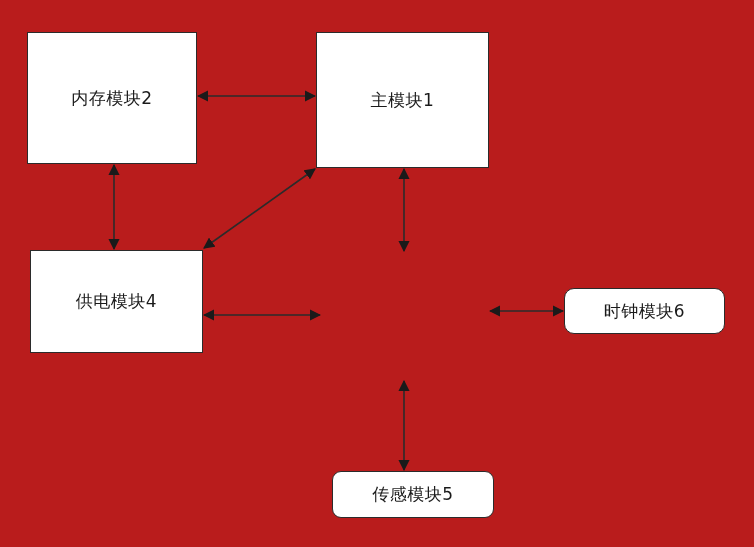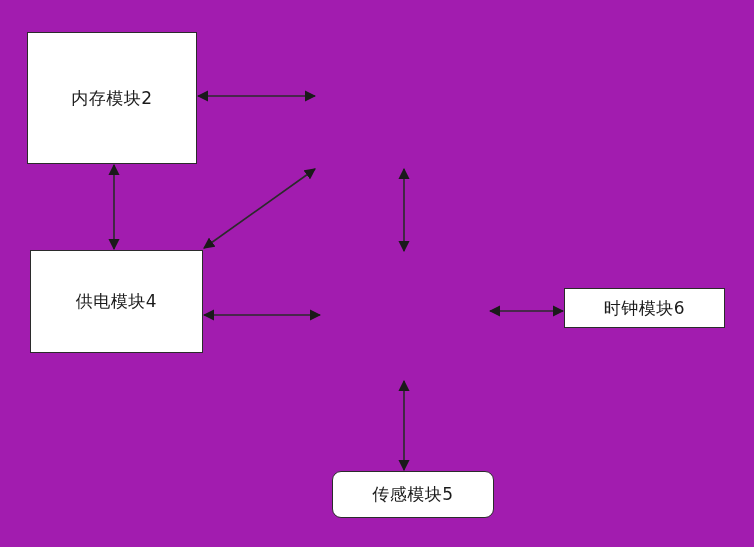--- a/index.html
+++ b/index.html
@@ -8,21 +8,21 @@
     padding: 0;
     background: #ffffff;
   }
   body {
     font-family: "DejaVu Sans", "Liberation Sans", sans-serif;
   }
   #diagram-root {
     position: relative;
     width: 754px;
     height: 547px;
-    background: #a21caf;
+    background: #b91c1c;
     overflow: hidden;
   }
   #diagram-svg {
     position: absolute;
     left: 0;
     top: 0;
     width: 754px;
     height: 547px;
     display: block;
   }
@@ -67,27 +67,30 @@
         <line x1="204" y1="315" x2="320" y2="315" stroke="#2b2b2b" stroke-width="1.6" marker-end="url(#arrow-end)" marker-start="url(#arrow-start)"></line>
         <line x1="490" y1="311" x2="563" y2="311" stroke="#2b2b2b" stroke-width="1.6" marker-end="url(#arrow-end)" marker-start="url(#arrow-start)"></line>
         <line x1="404" y1="381" x2="404" y2="470" stroke="#2b2b2b" stroke-width="1.6" marker-end="url(#arrow-end)" marker-start="url(#arrow-start)"></line>
       </g>
   </svg>
 
   <div class="node-box" style="left: 27px; top: 32px; width: 170px; height: 132px; border-color: rgb(43, 43, 43);">
     <span class="node-label">内存模块2</span>
   </div>
 
+  <div class="node-box" style="left: 316px; top: 32px; width: 173px; height: 136px; border-color: rgb(43, 43, 43);">
+    <span class="node-label">主模块1</span>
+  </div>
 
   <div class="node-box" style="left: 30px; top: 250px; width: 173px; height: 103px; border-color: rgb(43, 43, 43);">
     <span class="node-label">供电模块4</span>
   </div>
 
 
-  <div class="node-box" style="left: 564px; top: 288px; width: 161px; height: 40px; border-color: rgb(43, 43, 43);">
+  <div class="node-box" style="left: 564px; top: 288px; width: 161px; height: 46px; border-color: rgb(43, 43, 43); border-radius: 10px;">
     <span class="node-label">时钟模块6</span>
   </div>
 
   <div class="node-box" style="left: 332px; top: 471px; width: 162px; height: 47px; border-color: rgb(43, 43, 43); border-radius: 9px;">
     <span class="node-label">传感模块5</span>
   </div>
 
 </div>
 
 </body></html>

